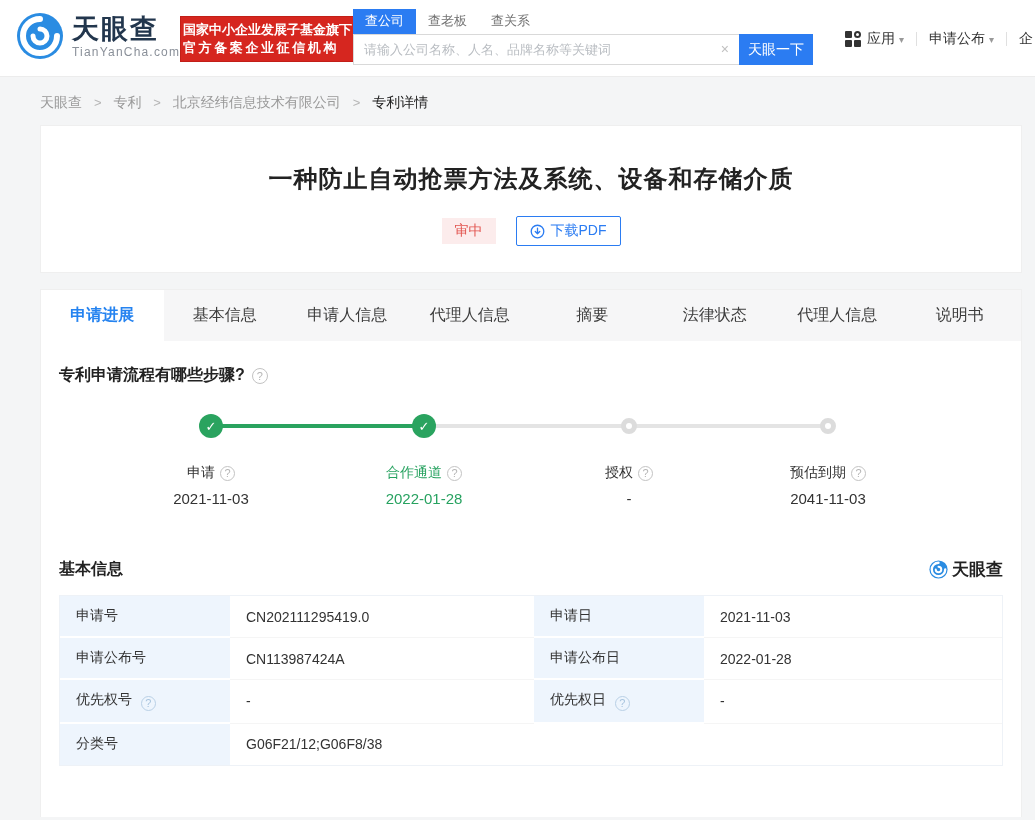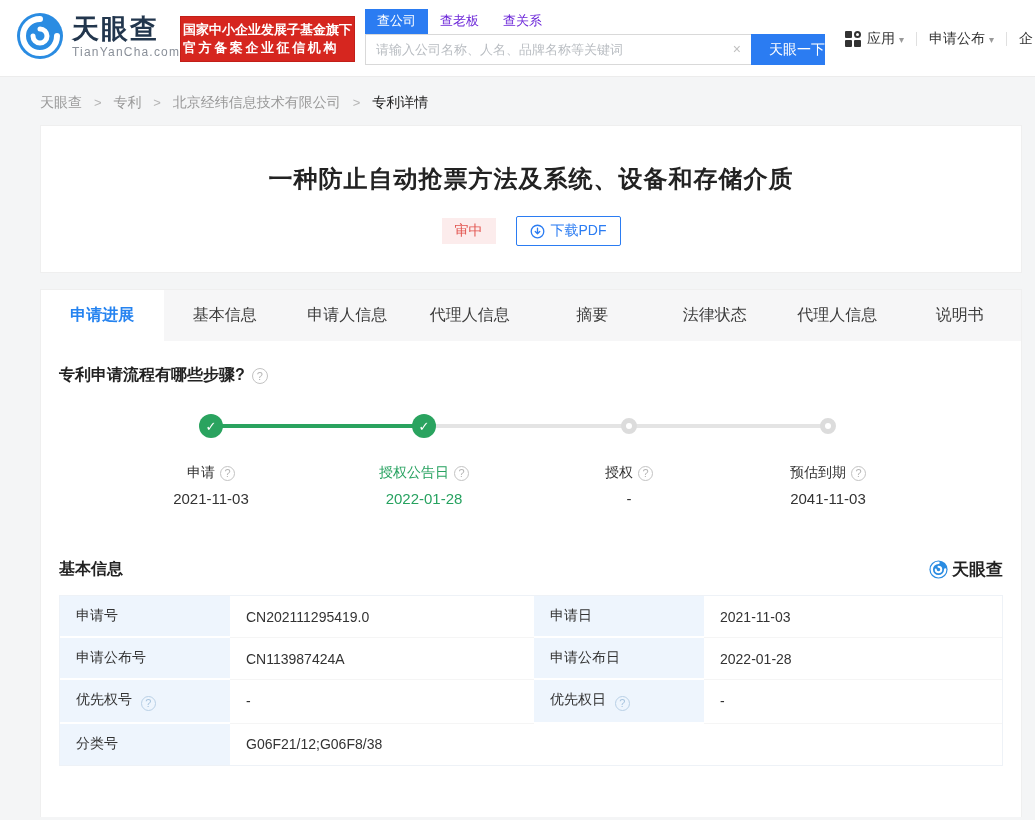--- a/index.html
+++ b/index.html
@@ -9,30 +9,30 @@
   
   .topbar { position:relative; height:77px; background:#fff; border-bottom:1px solid #ececec; }
   .logo { position:absolute; left:16px; top:12px; display:flex; align-items:center; cursor:pointer; }
   .logo-icon { width:48px; height:48px; }
   .logo-text { margin-left:8px; }
   .brand { font-size:27px; font-weight:bold; color:#22364d; letter-spacing:2px; line-height:30px; }
   .domain { font-size:12px; color:#8a9099; letter-spacing:1.2px; margin-top:1px; }
   .cert { position:absolute; left:180px; top:16px; background:#d6261f; border:1px solid #c21f18; color:#fff; font-size:13px; font-weight:bold; padding:4px 2px; line-height:18px; }
   .cert div:last-child { letter-spacing:2.6px; }
 
-  .searchbox { position:absolute; left:365px; top:10px; width:462px; }
+  .searchbox { position:absolute; left:353px; top:10px; width:462px; }
   .stabs { display:flex; align-items:flex-end; height:24px; }
-  .stab { font-size:13px; color:#6d28d9; padding:3px 12px 4px; cursor:pointer; }
+  .stab { font-size:13px; color:#737373; padding:3px 12px 4px; cursor:pointer; }
   .stab.active { background:#2b7cf2; color:#fff; }
   .srow { display:flex; }
   .sinput-wrap { position:relative; width:386px; }
   .sinput { width:100%; height:31px; border:1px solid #d9d9d9; border-right:none; padding:0 30px 0 10px; font-size:13px; color:#737373; outline:none; }
   .sinput::placeholder { color:#b9bdc2; }
   .sclear { position:absolute; right:10px; top:7px; color:#c0c0c0; font-size:14px; cursor:pointer; }
-  .sbtn { width:74px; height:31px; background:#2b7cf2; color:#fff; border:none; font-size:14px; cursor:pointer;text-align:right; }
+  .sbtn { width:74px; height:31px; background:#2b7cf2; color:#fff; border:none; font-size:14px; cursor:pointer; }
 
   .hnav { position:absolute; left:845px; top:30px; display:flex; align-items:center; white-space:nowrap; font-size:14px; color:#333; }
   .apps-icon { display:inline-grid; grid-template-columns:7px 7px; grid-gap:2px; margin-right:6px; }
   .apps-icon span { width:7px; height:7px; background:#333; border-radius:1px; }
   .apps-icon span.dot { background:#fff; border:2px solid #333; border-radius:50%; }
   .caret { font-size:10px; color:#999; margin:0 0 0 4px; }
   .hdivider { width:1px; height:14px; background:#e0e0e0; margin:0 12px; }
   .hnav-item { cursor:pointer; display:flex; align-items:center; }
 
   
@@ -194,21 +194,21 @@
         <div class="tnode-circle" style="left:140px;">✓</div>
         <div class="tnode-circle" style="left:353px;">✓</div>
         <div class="tnode-ring" style="left:562px;"></div>
         <div class="tnode-ring" style="left:761px;"></div>
 
         <div class="tlabel" style="left:152px;">
           <span>申请</span>
           <span class="help">?</span>
         </div>
         <div class="tlabel green-text" style="left:365px;">
-          <span>授权公告日</span>
+          <span>合作通道</span>
           <span class="help">?</span>
         </div>
         <div class="tlabel" style="left:570px;">
           <span>授权</span>
           <span class="help">?</span>
         </div>
         <div class="tlabel" style="left:769px;">
           <span>预估到期</span>
           <span class="help">?</span>
         </div>

